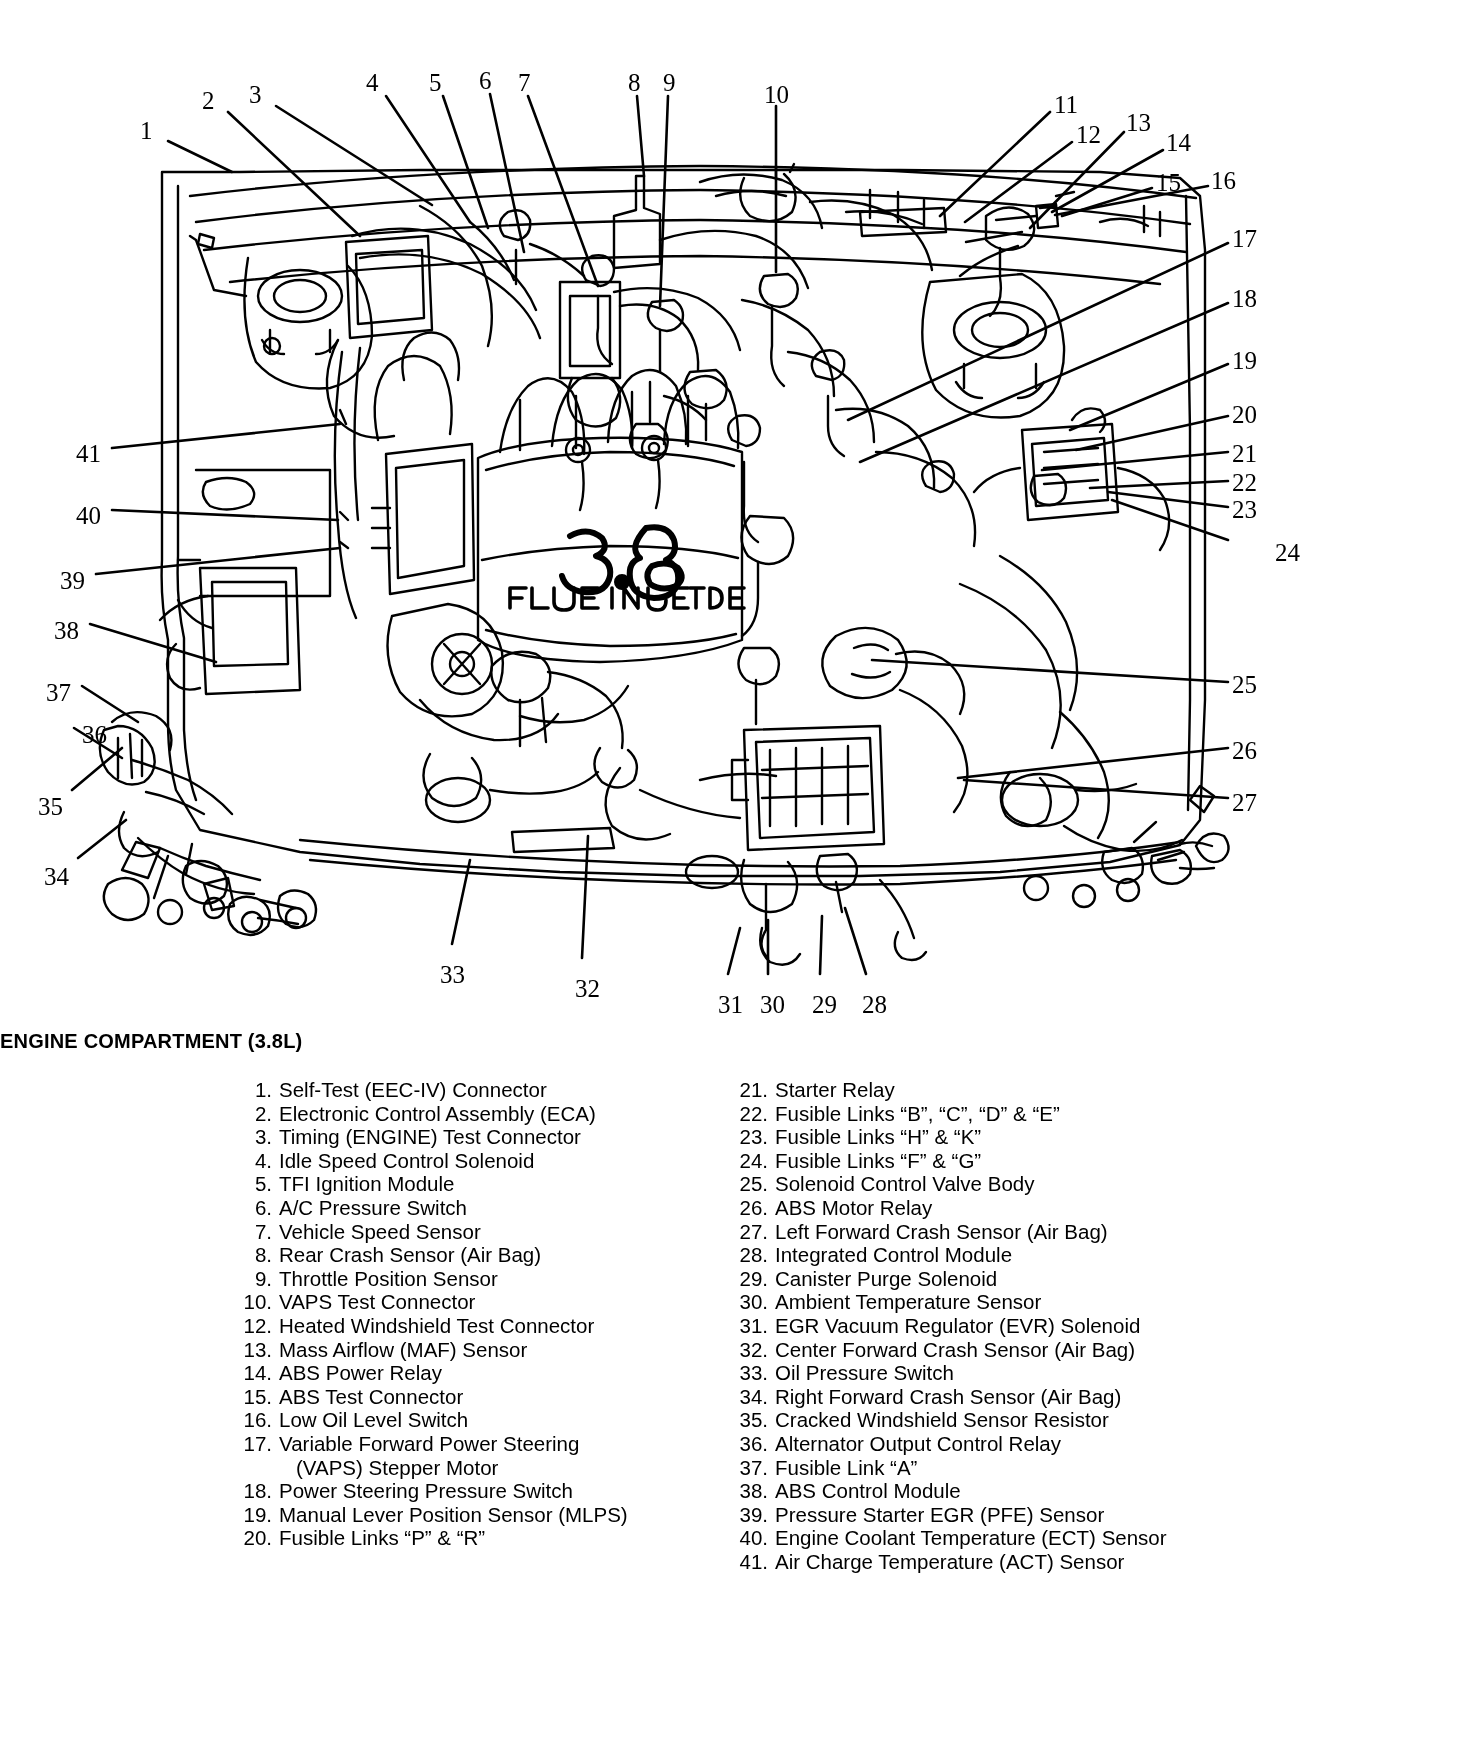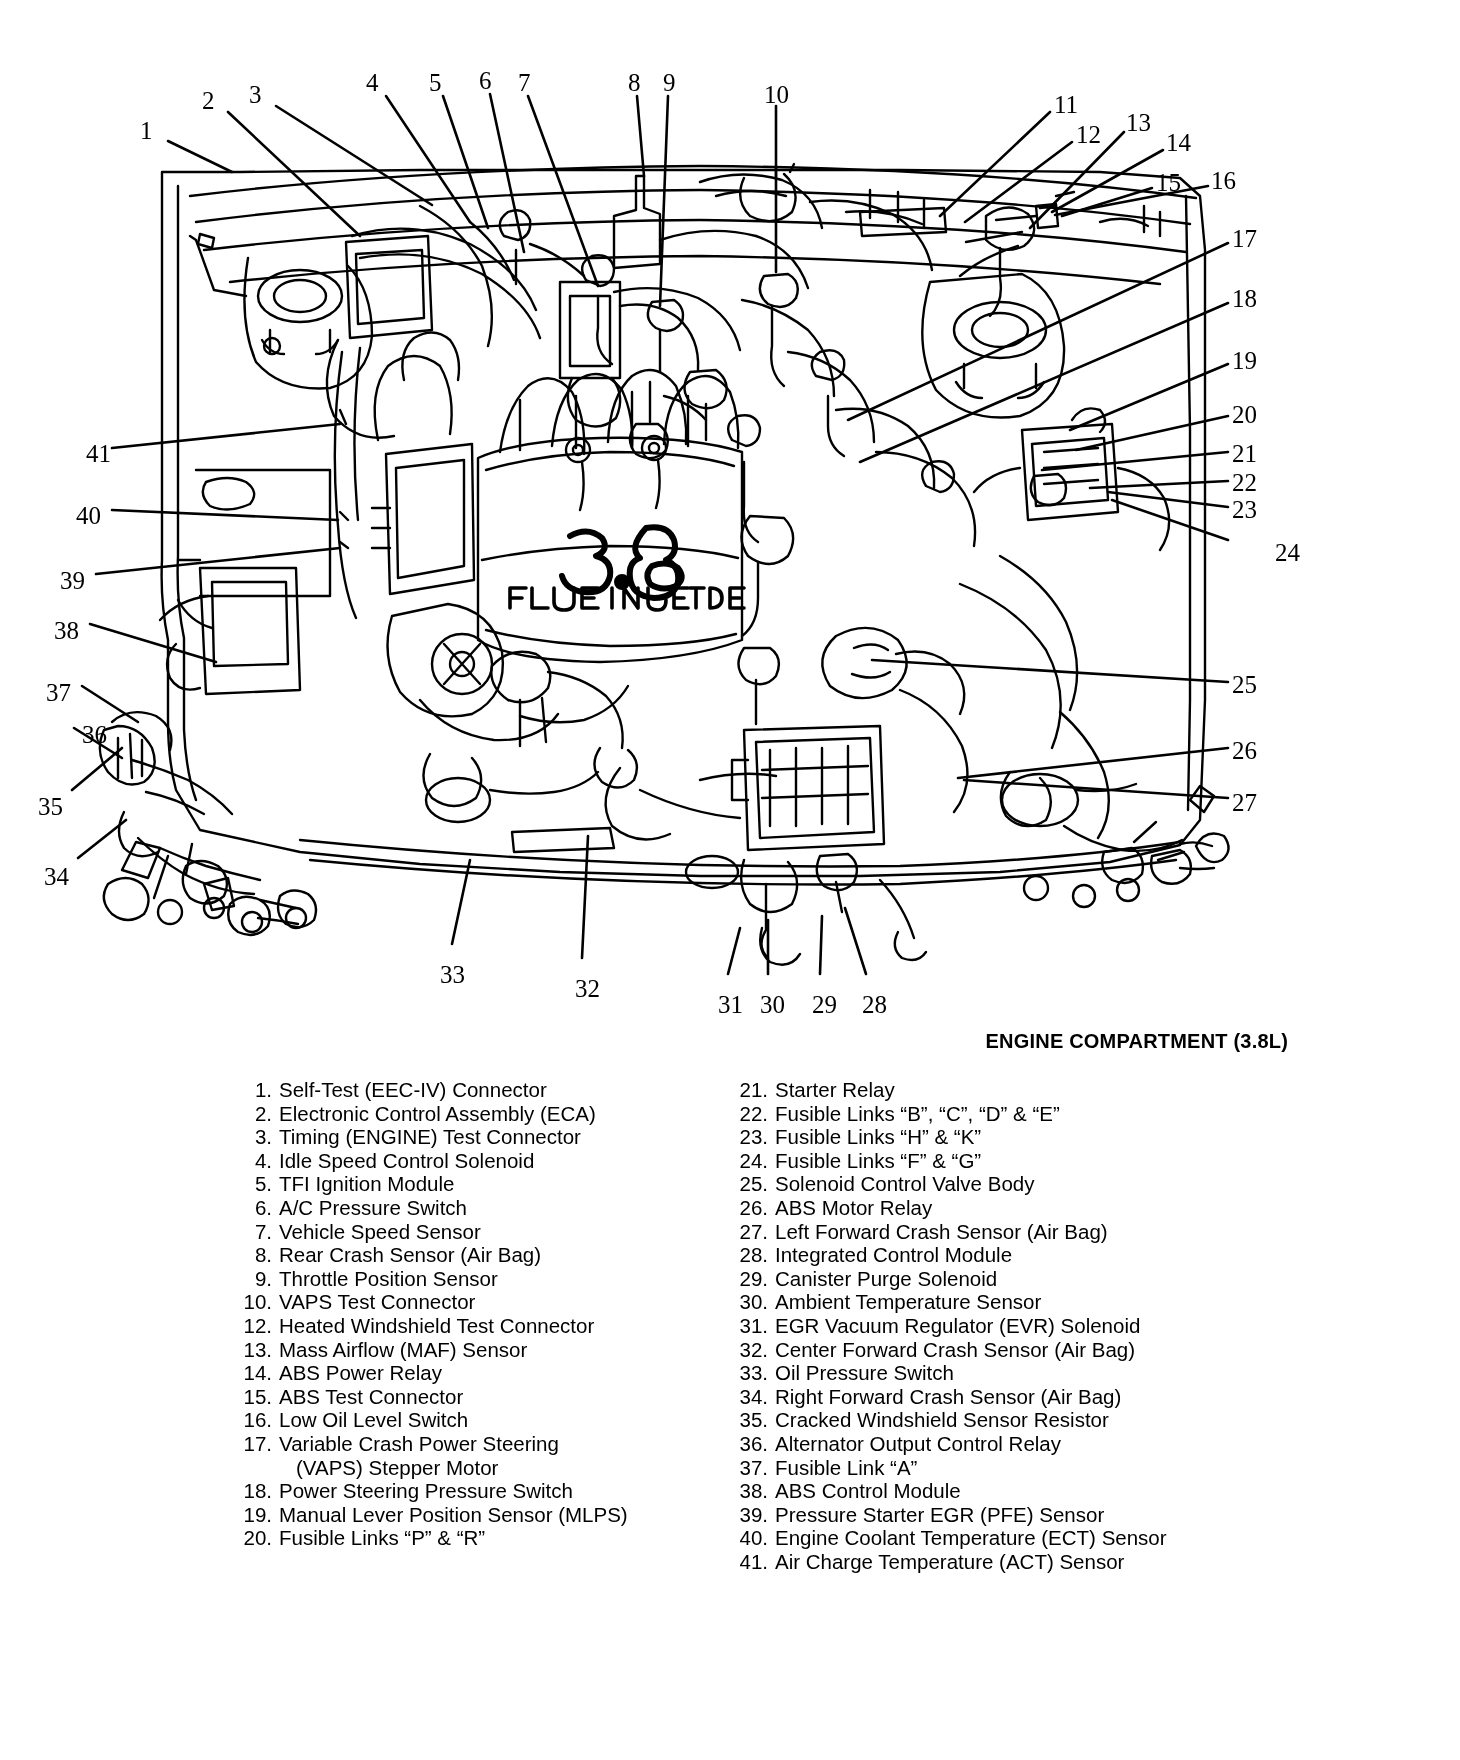--- a/index.html
+++ b/index.html
@@ -49,21 +49,21 @@
     color: #000;
     white-space: nowrap;
     pointer-events: auto;
   }
   
   #caption {
     position: absolute;
     left: 0;
     top: 1030px;
     width: 1288px;
-    text-align: right;
+    text-align: left;
     font-family: "Liberation Sans", sans-serif;
     font-weight: bold;
     font-size: 20px;
     letter-spacing: 0.2px;
   }
   
   #legend {
     position: absolute;
     left: 0;
     top: 1078px;
@@ -405,21 +405,21 @@
           <div class="callout" style="left: 1232px; top: 286px;">18</div>
           <div class="callout" style="left: 1232px; top: 348px;">19</div>
           <div class="callout" style="left: 1232px; top: 402px; text-align: right;">20</div>
           <div class="callout" style="left: 1232px; top: 441px;">21</div>
           <div class="callout" style="left: 1232px; top: 470px;">22</div>
           <div class="callout" style="left: 1232px; top: 497px;">23</div>
           <div class="callout" style="left: 1232px; top: 540px; margin-left: 43px;">24</div>
           <div class="callout" style="left: 1232px; top: 672px;">25</div>
           <div class="callout" style="left: 1232px; top: 738px;">26</div>
           <div class="callout" style="left: 1232px; top: 790px;">27</div>
-          <div class="callout" style="left: 76px; top: 441px; margin-left: 10px;">41</div>
+          <div class="callout" style="left: 76px; top: 441px;">41</div>
           <div class="callout" style="left: 76px; top: 503px;">40</div>
           <div class="callout" style="left: 60px; top: 568px;">39</div>
           <div class="callout" style="left: 54px; top: 618px;">38</div>
           <div class="callout" style="left: 46px; top: 680px;">37</div>
           <div class="callout" style="left: 38px; top: 722px; margin-left: 44px;">36</div>
           <div class="callout" style="left: 38px; top: 794px;">35</div>
           <div class="callout" style="left: 44px; top: 864px;">34</div>
           <div class="callout" style="left: 440px; top: 962px;">33</div>
           <div class="callout" style="left: 575px; top: 976px;">32</div>
           <div class="callout" style="left: 718px; top: 992px;">31</div>
@@ -489,21 +489,21 @@
         <div class="legend-item">
           <span class="legend-num">15.</span>
           <span class="legend-label">ABS Test Connector</span>
         </div>
         <div class="legend-item">
           <span class="legend-num">16.</span>
           <span class="legend-label">Low Oil Level Switch</span>
         </div>
         <div class="legend-item">
           <span class="legend-num">17.</span>
-          <span class="legend-label">Variable Crash Power Steering</span>
+          <span class="legend-label">Variable Forward Power Steering</span>
         </div>
         <div class="legend-item legend-cont">
           <span class="legend-num"></span>
           <span class="legend-label">(VAPS) Stepper Motor</span>
         </div>
         <div class="legend-item">
           <span class="legend-num">18.</span>
           <span class="legend-label">Power Steering Pressure Switch</span>
         </div>
         <div class="legend-item">

